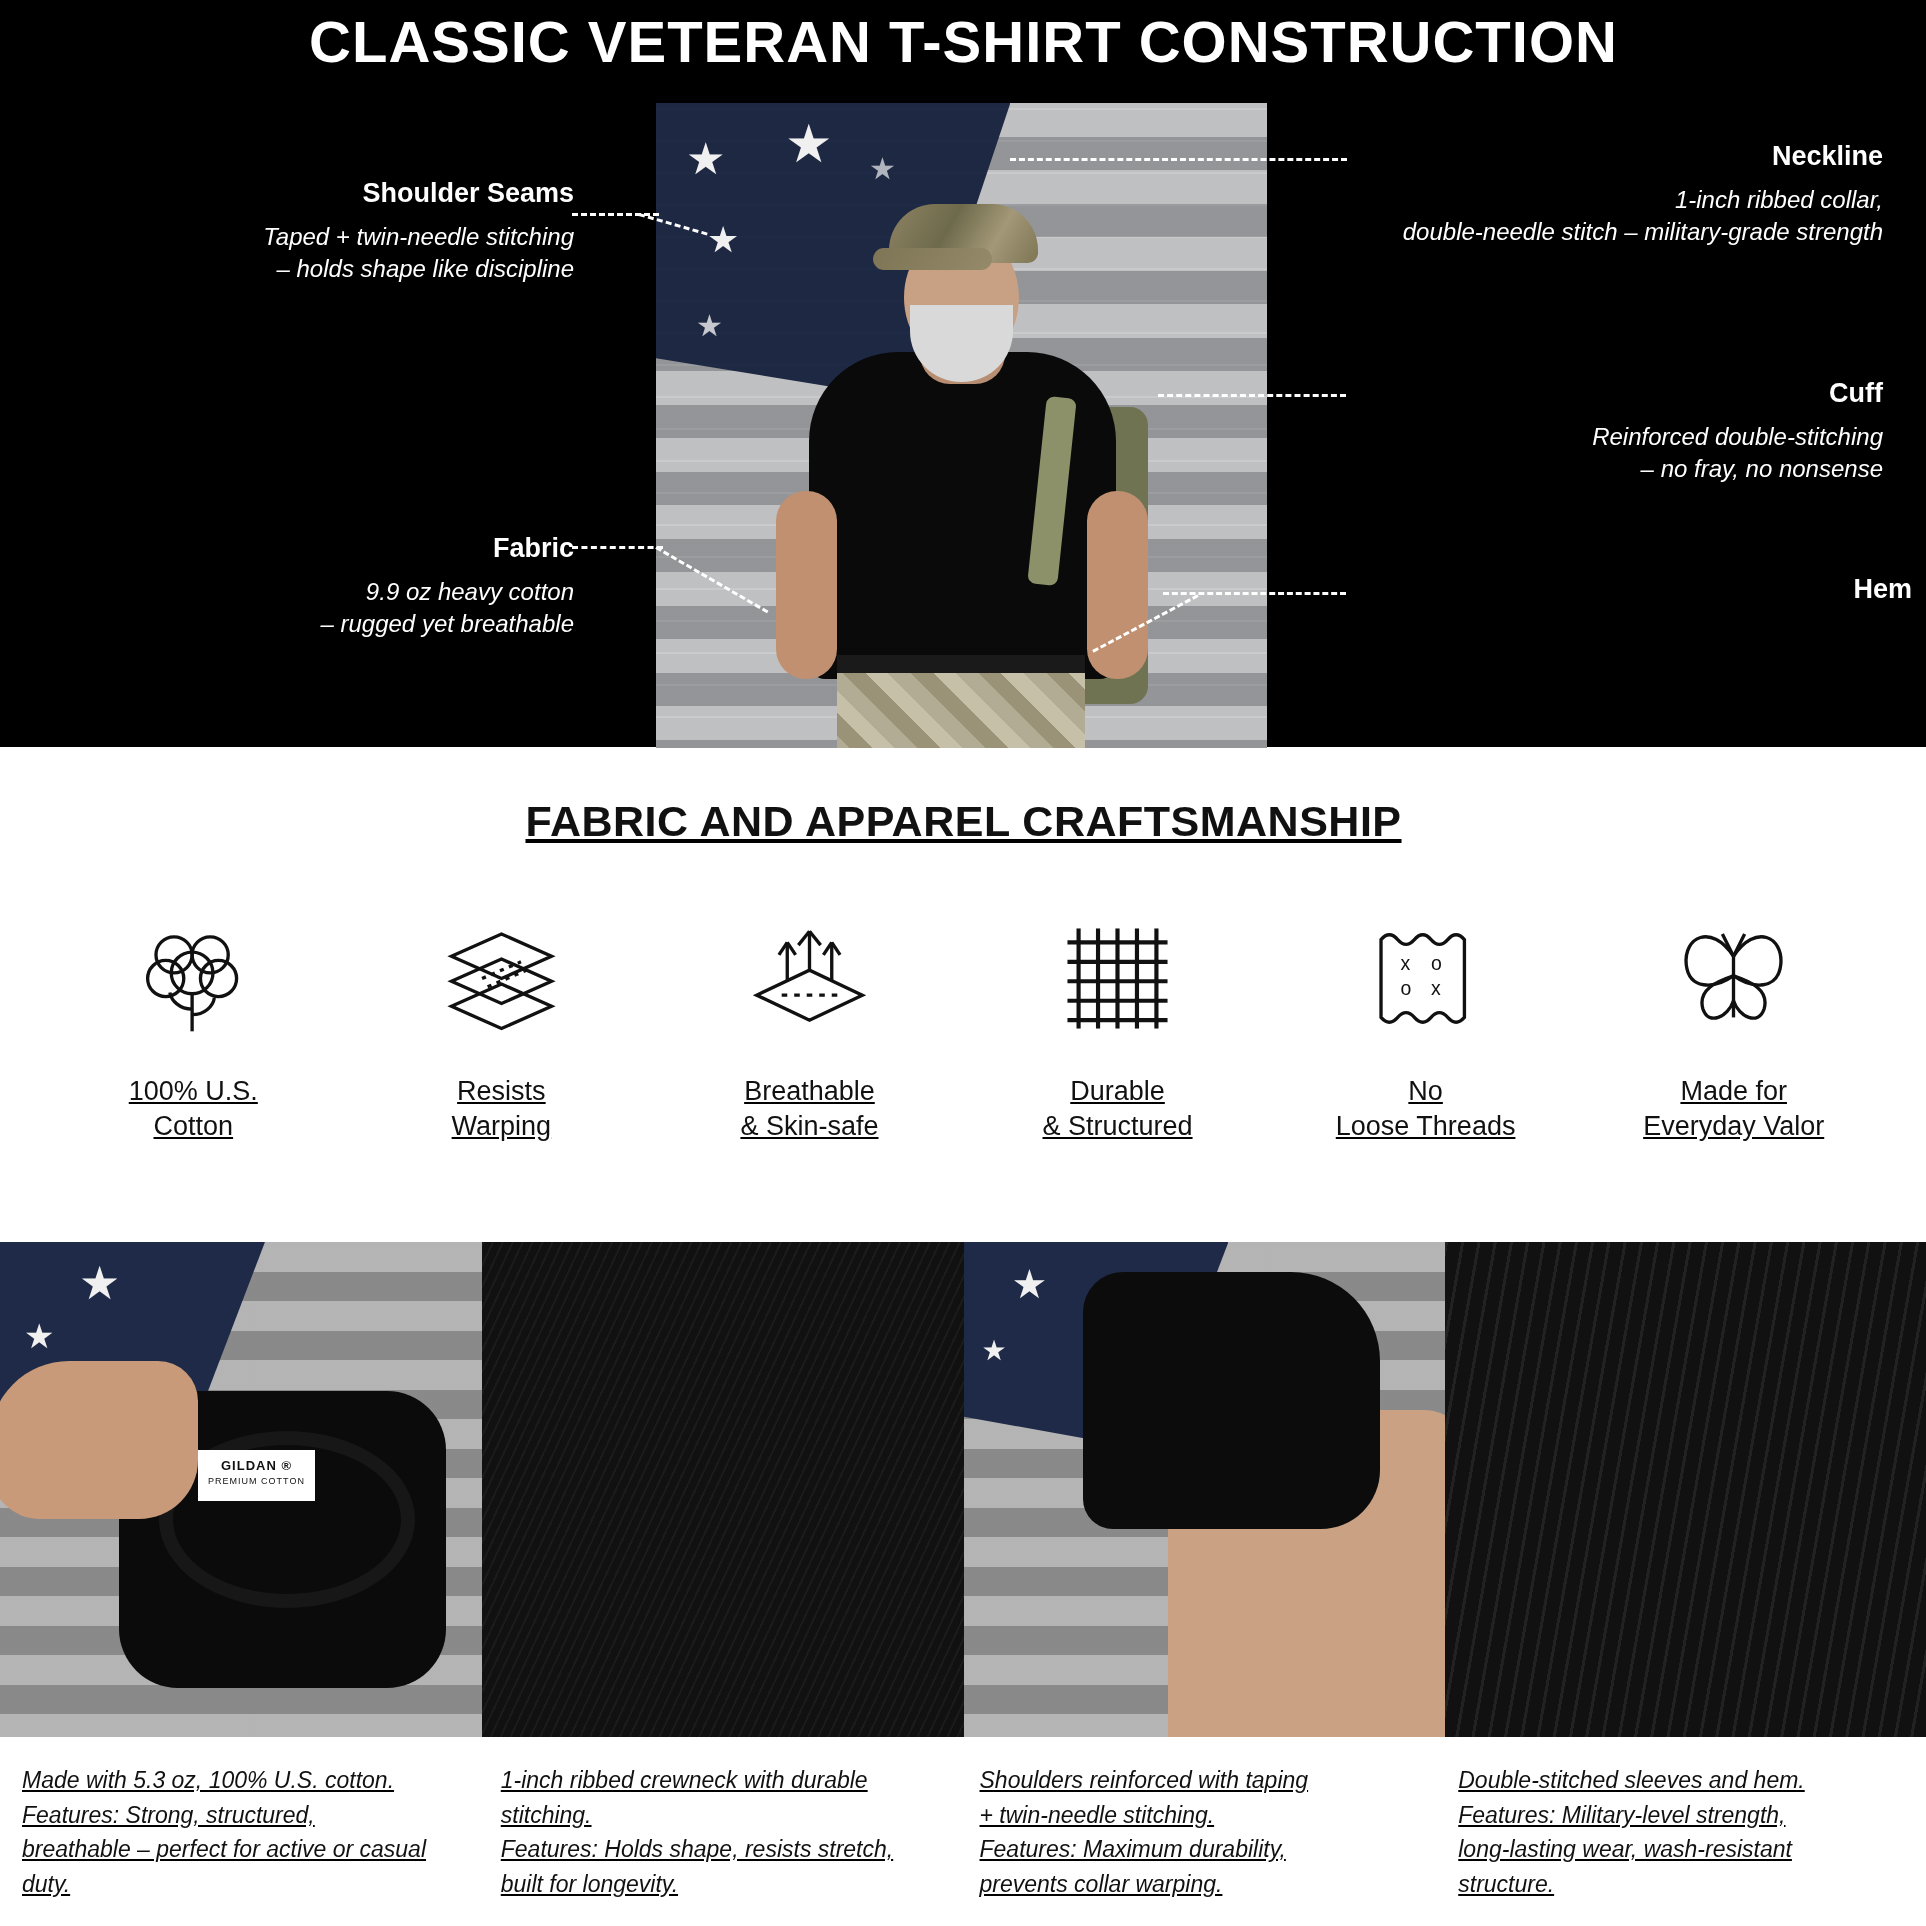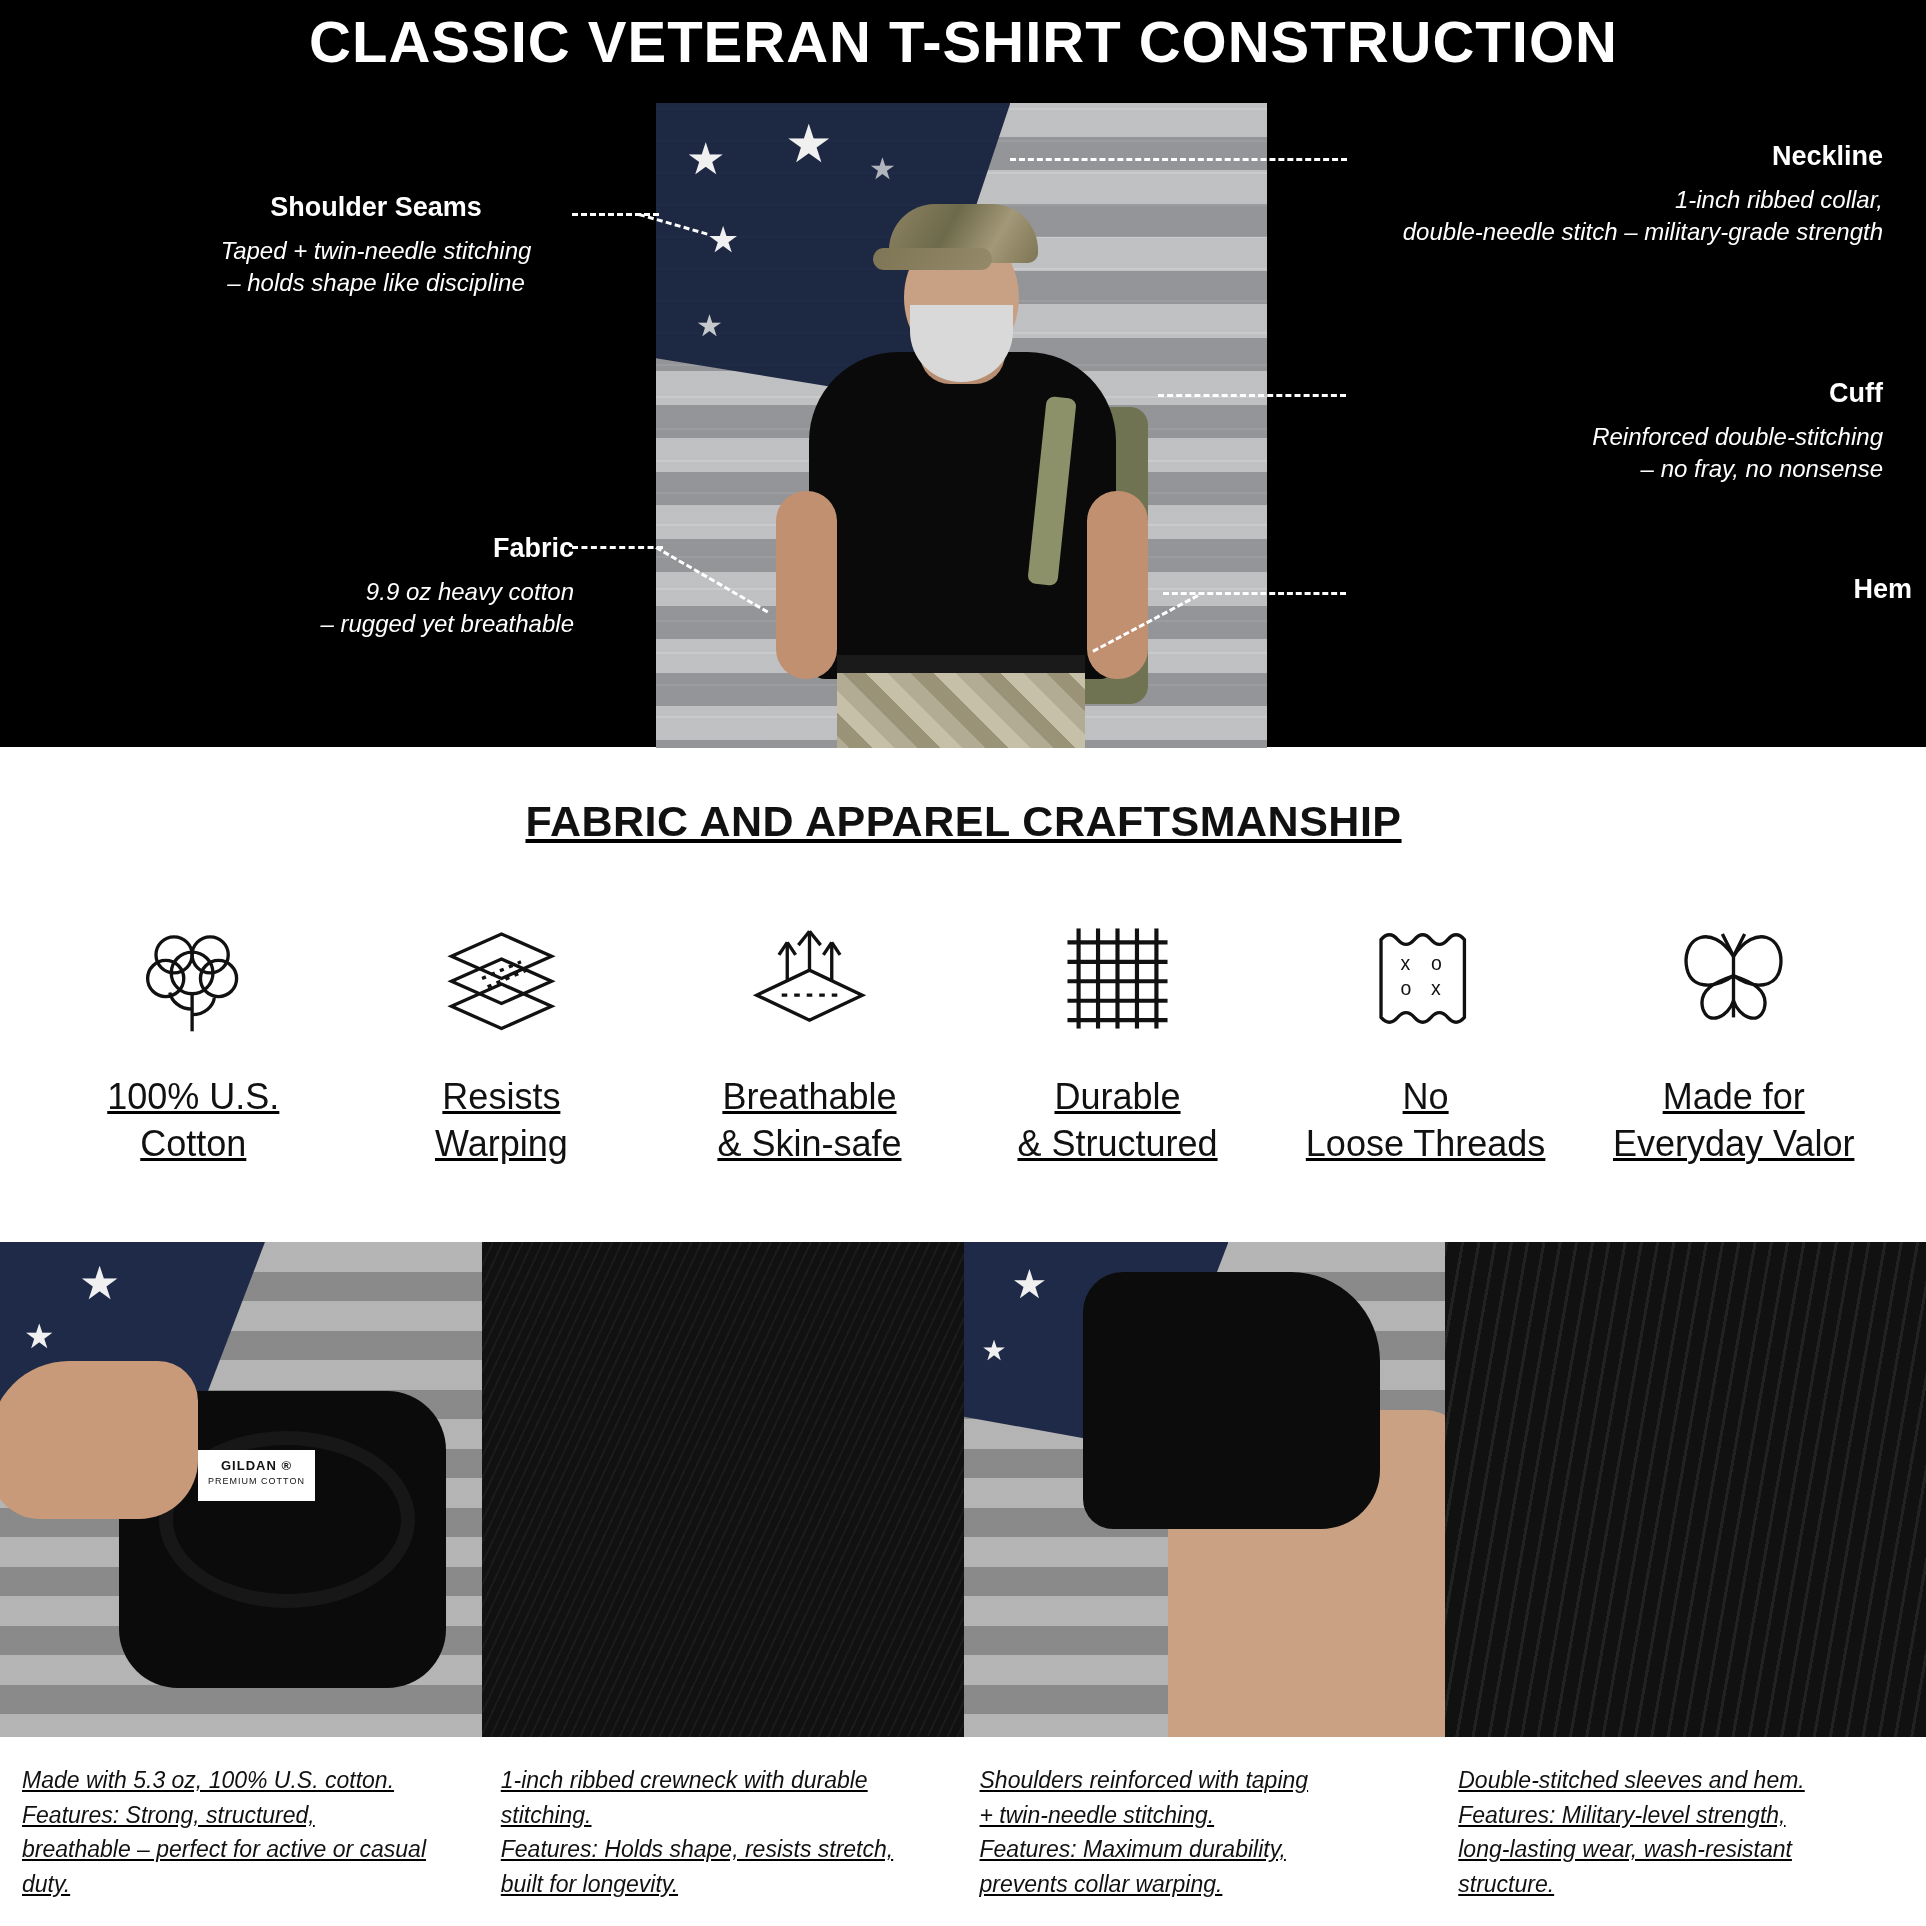--- a/index.html
+++ b/index.html
@@ -94,21 +94,21 @@
     letter-spacing: 0.5px;
     color: #111;
   }
   .icon-row {
     display: flex;
     justify-content: space-between;
     padding: 63px 40px 0 40px;
   }
   .icon-cell { width: 16.6%; text-align: center; }
   .icon-cell svg { display: block; margin: 0 auto; }
-  .icon-label { margin-top: 26px; font-size: 36px; line-height: 1.3; color: #111; }
+  .icon-label { margin-top: 26px; font-size: 27px; line-height: 1.3; color: #111; }
 
   
   .grid { display: flex; height: 495px; flex: none; }
   .gcell { width: 25%; position: relative; overflow: hidden; background: #0a0a0a; }
   .tex-flag { position:absolute; inset:0;
     background: repeating-linear-gradient(180deg, rgba(210,210,210,0.85) 0 30px, rgba(160,160,160,0.85) 30px 59px); }
   .tex-flag .canton { position:absolute; left:0; top:0; width:55%; height:42%; background:#1e2a47;
     clip-path: polygon(0 0, 100% 0, 70% 100%, 0 84%); }
   .cloth { position:absolute; inset:0; background:#111;
     background-image: repeating-linear-gradient(115deg, rgba(255,255,255,0.045) 0 2px, rgba(0,0,0,0) 2px 9px); }
@@ -151,21 +151,21 @@
         <div class="fig-arm-l"></div>
         <div class="fig-arm-r"></div>
         <div class="fig-neck"></div>
         <div class="fig-head"></div>
         <div class="fig-beard"></div>
         <div class="fig-cap"></div>
         <div class="fig-strap"></div>
       </div>
     </div>
 
-    <div class="callout left-c" style="left:178px; top:192px; width:396px;text-align:center;">
+    <div class="callout left-c" style="left:178px; top:178px; width:396px;">
       <div class="co-title">Shoulder Seams</div>
       <div class="co-desc" style="white-space:pre-line;">Taped + twin-needle stitching
 – holds shape like discipline</div>
     </div>
     <div class="dashline" style="left:572px; top:213px; width:87px;"></div>
     <div class="dashline" style="left:639px; top:213px; width:71px; transform:rotate(16deg); transform-origin:left center;"></div>
 
     <div class="callout left-c" style="left:178px; top:525px; width:396px;margin-top:8px;">
       <div class="co-title">Fabric</div>
       <div class="co-desc" style="white-space:pre-line;">9.9 oz heavy cotton

